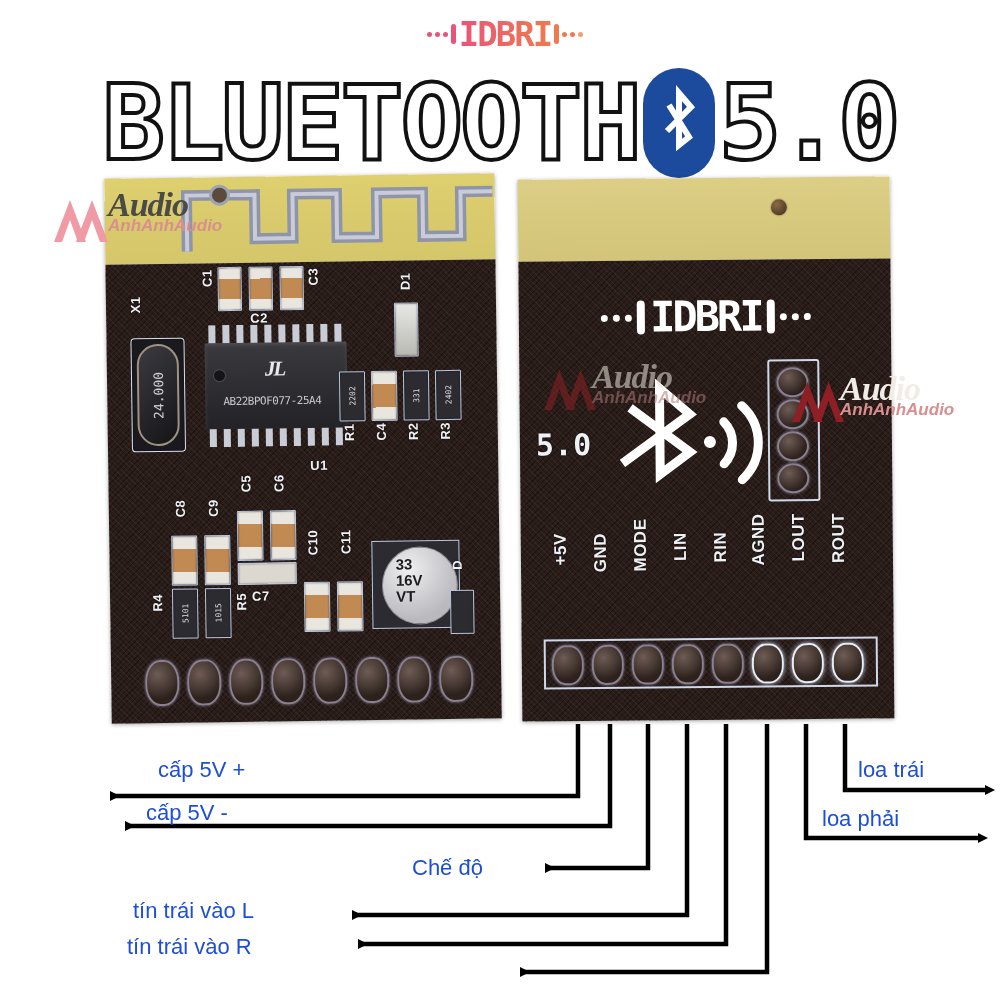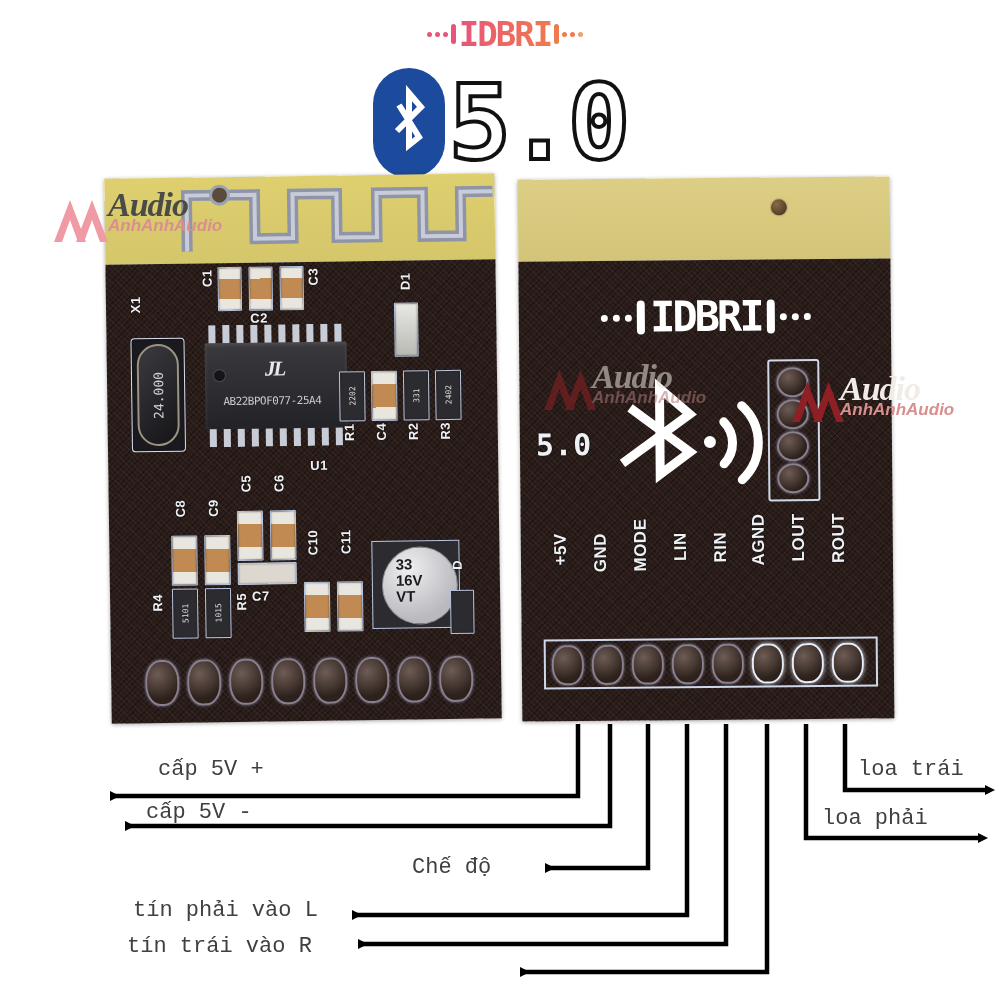--- a/index.html
+++ b/index.html
@@ -42,38 +42,39 @@
   .pad.white-ring{border-color:#e8eef8;box-shadow:0 0 5px rgba(225,235,255,.9);}
 
   
   .wm{position:absolute;pointer-events:none;}
   .wm .wm-main{font-family:"Liberation Serif",serif;font-style:italic;font-size:34px;font-weight:bold;letter-spacing:-1px;}
   .wm .wm-sub{font-family:"Liberation Sans",sans-serif;font-style:italic;font-size:17px;font-weight:bold;margin-top:-8px;}
   .wm-mark{position:absolute;font-weight:bold;}
 
   
   #leaders{position:absolute;left:0;top:0;width:1000px;height:1000px;}
-  .anno{position:absolute;font-family:Liberation Mono, monospace;font-size:22px;color:#404040;white-space:nowrap;}
+  .anno{position:absolute;font-family:Liberation Sans, sans-serif;font-size:22px;color:#1d4ed8;white-space:nowrap;}
 </style>
 </head>
 <body>
 
 <div class="abs" id="brand-logo">
   <span class="bar" style="width:5px;height:5px;background:#e8557a;"></span>
   <span class="bar" style="width:5px;height:5px;background:#e8557a;"></span>
   <span class="bar" style="width:5px;height:5px;background:#e8557a;"></span>
   <span class="bar" style="width:5px;height:20px;background:#e8557a;"></span>
   <span class="word">IDBRI</span>
   <span class="bar" style="width:5px;height:20px;background:#ef7a4e;"></span>
   <span class="bar" style="width:5px;height:5px;background:#ef7a4e;"></span>
   <span class="bar" style="width:5px;height:5px;background:#ef7a4e;"></span>
   <span class="bar" style="width:5px;height:5px;background:#f2a06a;"></span>
 </div>
 
 <div class="abs" id="title-row">
+  <span class="outline-text">BLUETOOTH</span>
   <span id="bt-badge" style="background:#1c4a9c;">
     <svg width="44" height="76" viewBox="0 0 44 76">
       <path d="M12 20 L32 52 L22 60 L22 8 L34 22 L10 46" fill="none" stroke="#ffffff" stroke-width="6" stroke-linejoin="miter" stroke-linecap="butt"></path>
     </svg>
   </span>
   <span class="outline-text">5.0</span>
 </div>
 
 <div class="abs board" style="left:108px;top:176px;width:390px;height:545px;transform:rotate(-0.8deg);">
   <div class="pcb-top" style="height:86px;background:linear-gradient(180deg,#ded06f,#d4c66a);">
@@ -321,16 +322,16 @@
 
     <path d="M806 724 L806 838 L978 838" marker-end="url(#arrR)"></path>
 
     <path d="M845 724 L845 790 L985 790" marker-end="url(#arrR)"></path>
   </g>
 </svg>
 
 <div class="anno" style="left:158px;top:757px;">cấp 5V +</div>
 <div class="anno" style="left:146px;top:800px;">cấp 5V -</div>
 <div class="anno" style="left:412px;top:855px;">Chế độ</div>
-<div class="anno" style="left:133px;top:898px;">tín phải vào L</div>
+<div class="anno" style="left:133px;top:898px;">tín trái vào L</div>
 <div class="anno" style="left:127px;top:934px;">tín trái vào R</div>
 <div class="anno" style="left:858px;top:757px;">loa trái</div>
 <div class="anno" style="left:822px;top:806px;">loa phải</div>
 
 </body></html>

